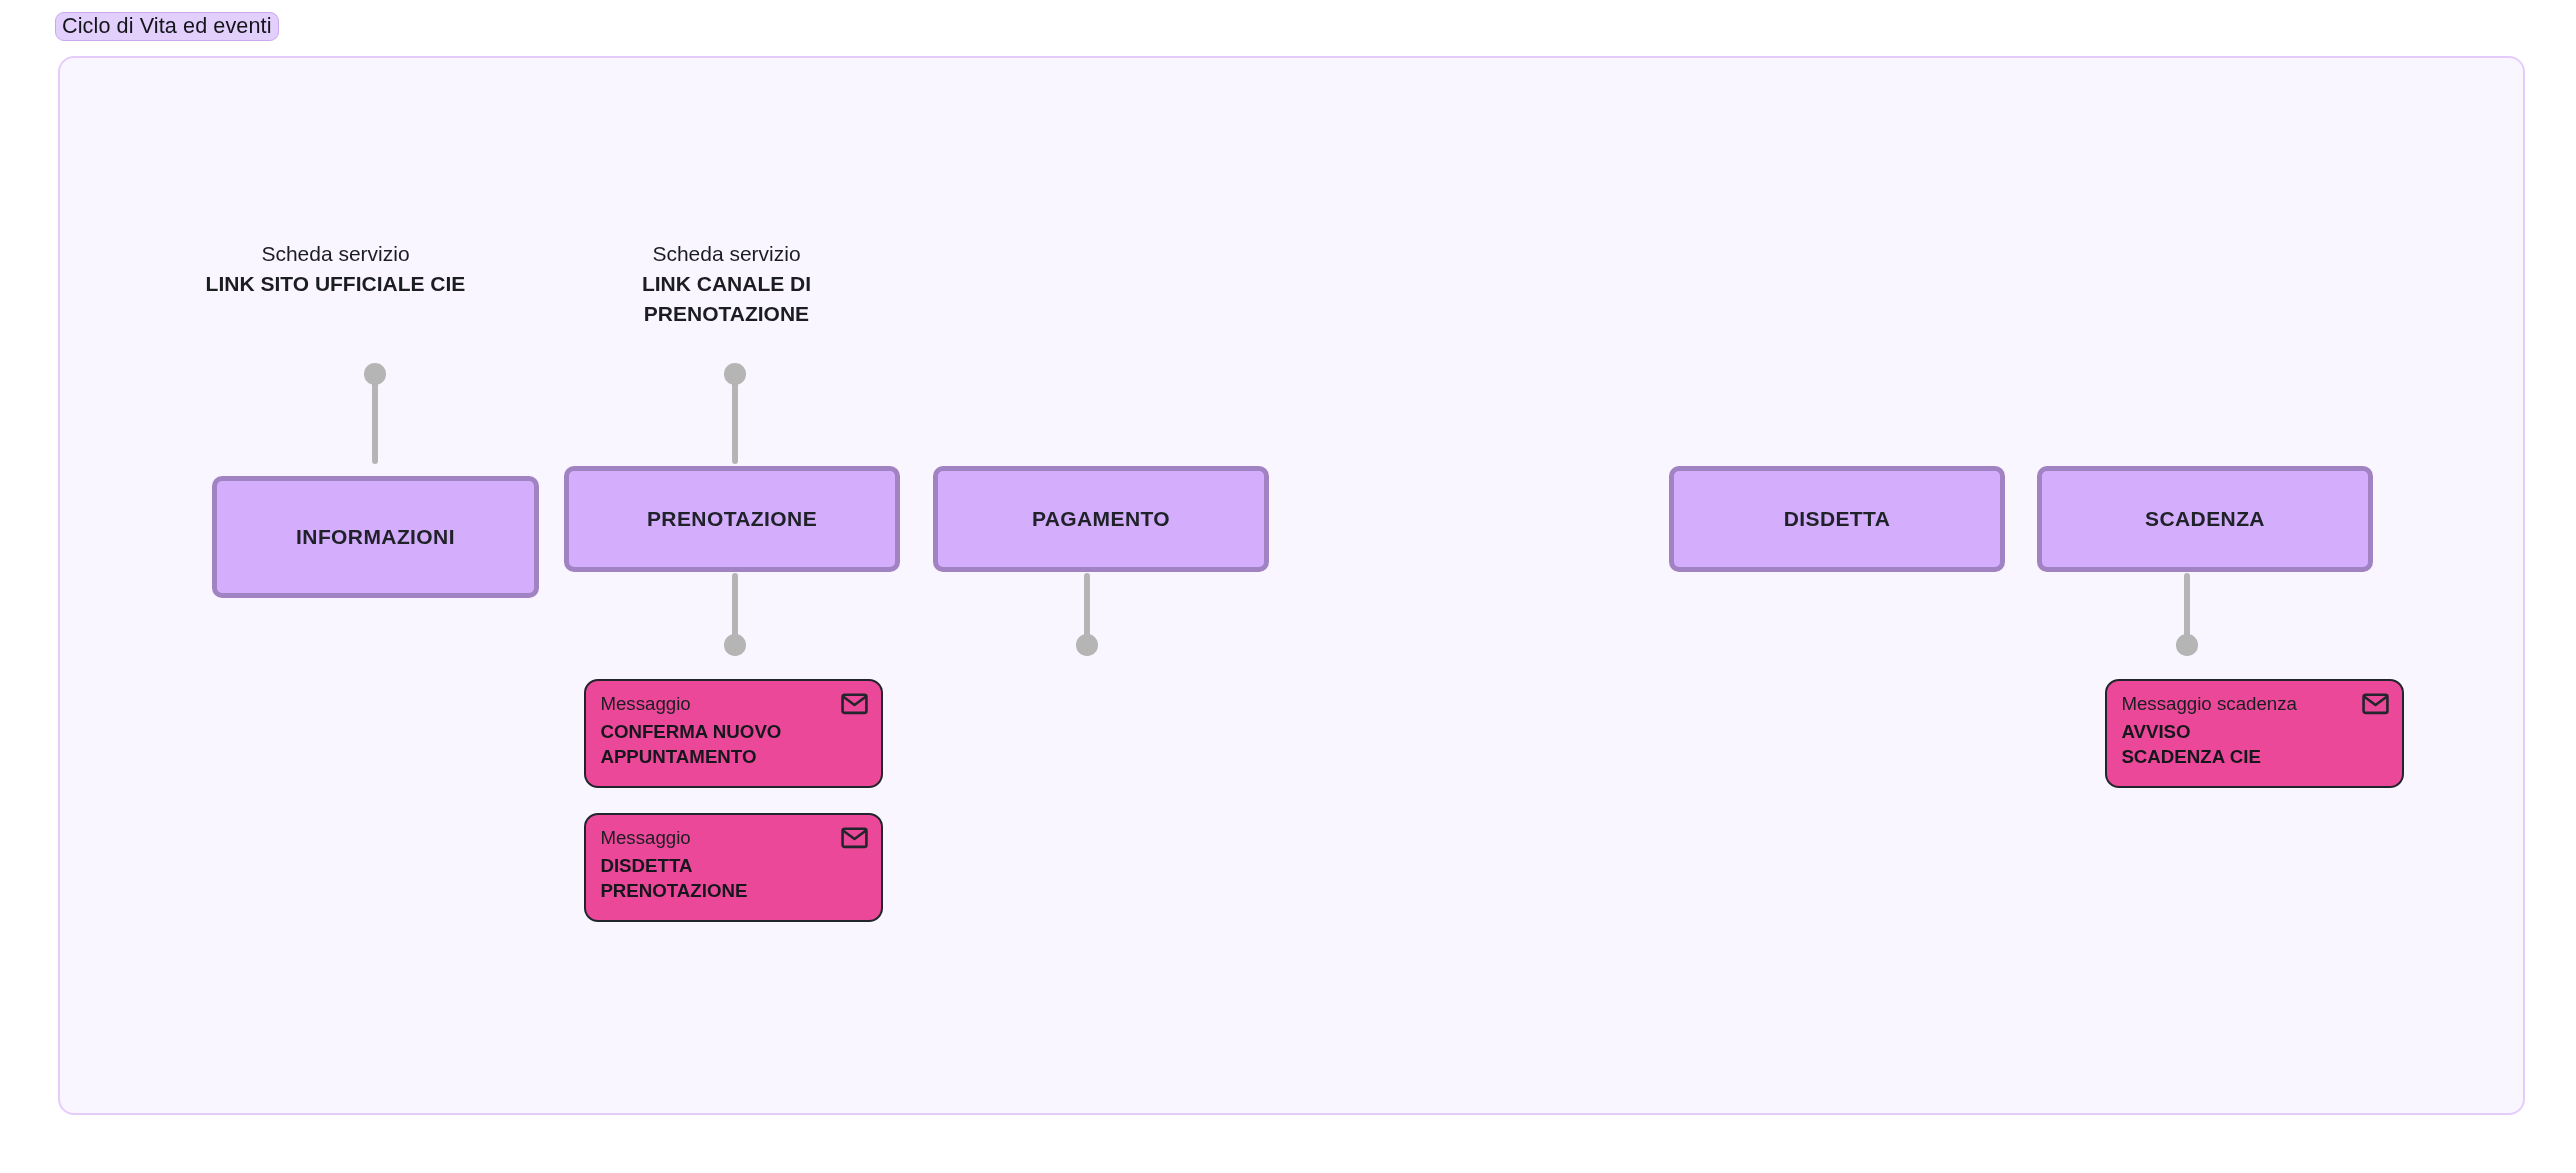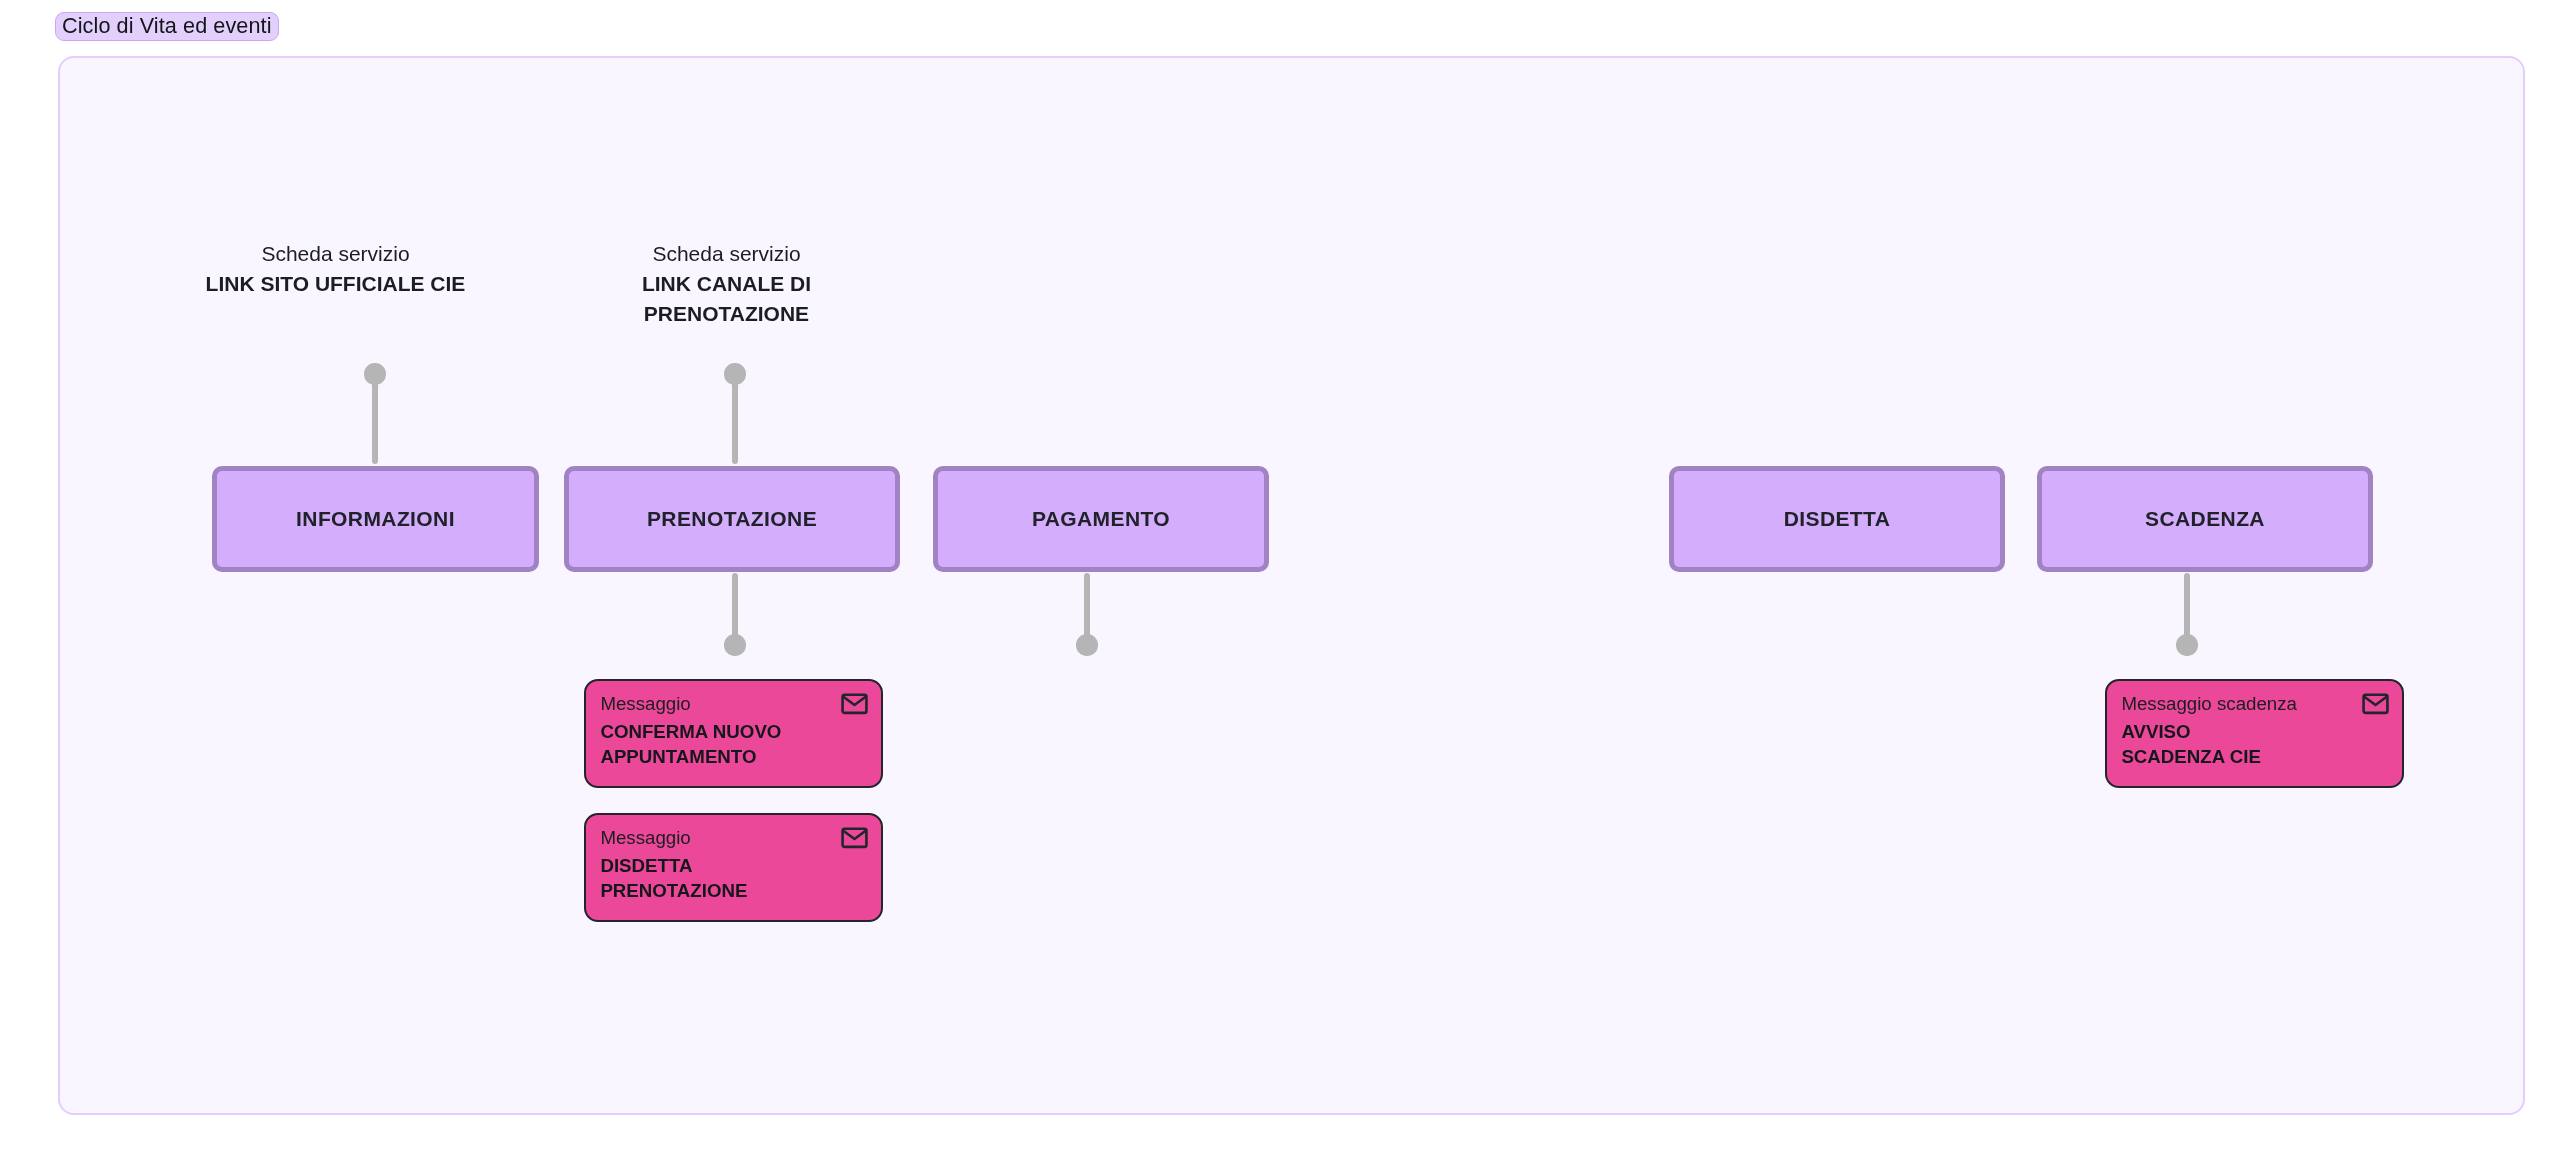--- a/index.html
+++ b/index.html
@@ -189,21 +189,21 @@
   <div class="connector up" style="left:1076px; top:573px; height:83px;">
     <div class="stem" style="height:72px;"></div>
     <div class="dot"></div>
   </div>
 
   <div class="connector up" style="left:2176px; top:573px; height:83px;">
     <div class="stem" style="height:72px;"></div>
     <div class="dot"></div>
   </div>
 
-  <div class="phase-box" style="left:212px; top:466px; width:327px; height:106px;">
+  <div class="phase-box" style="left:212px; top:476px; width:327px; height:122px;">
     <span>INFORMAZIONI</span>
   </div>
 
   <div class="phase-box" style="left:564px; top:466px; width:336px; height:106px;">
     <span>PRENOTAZIONE</span>
   </div>
 
   <div class="phase-box" style="left:933px; top:466px; width:336px; height:106px;">
     <span>PAGAMENTO</span>
   </div>

